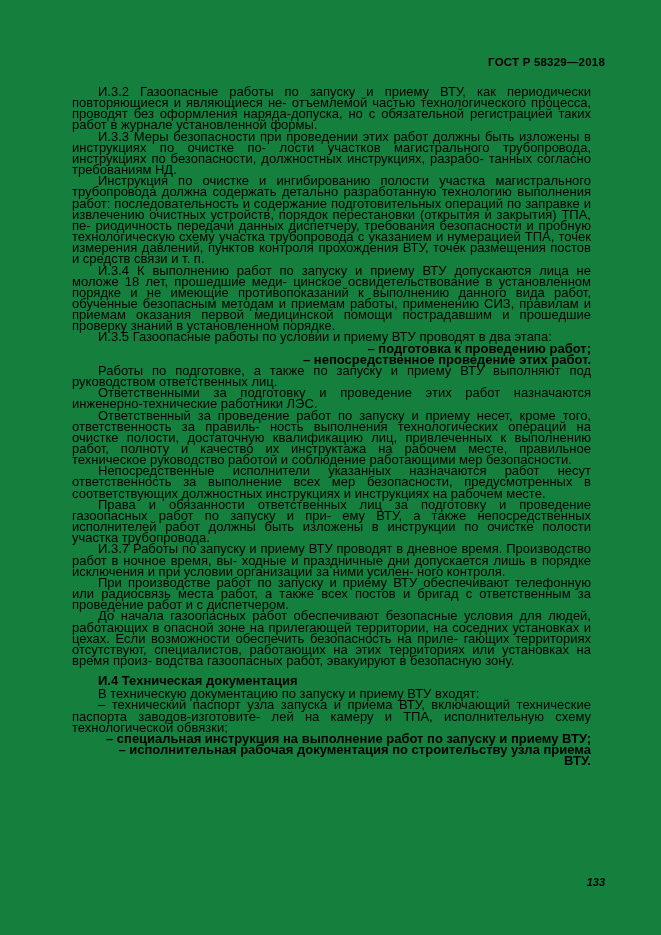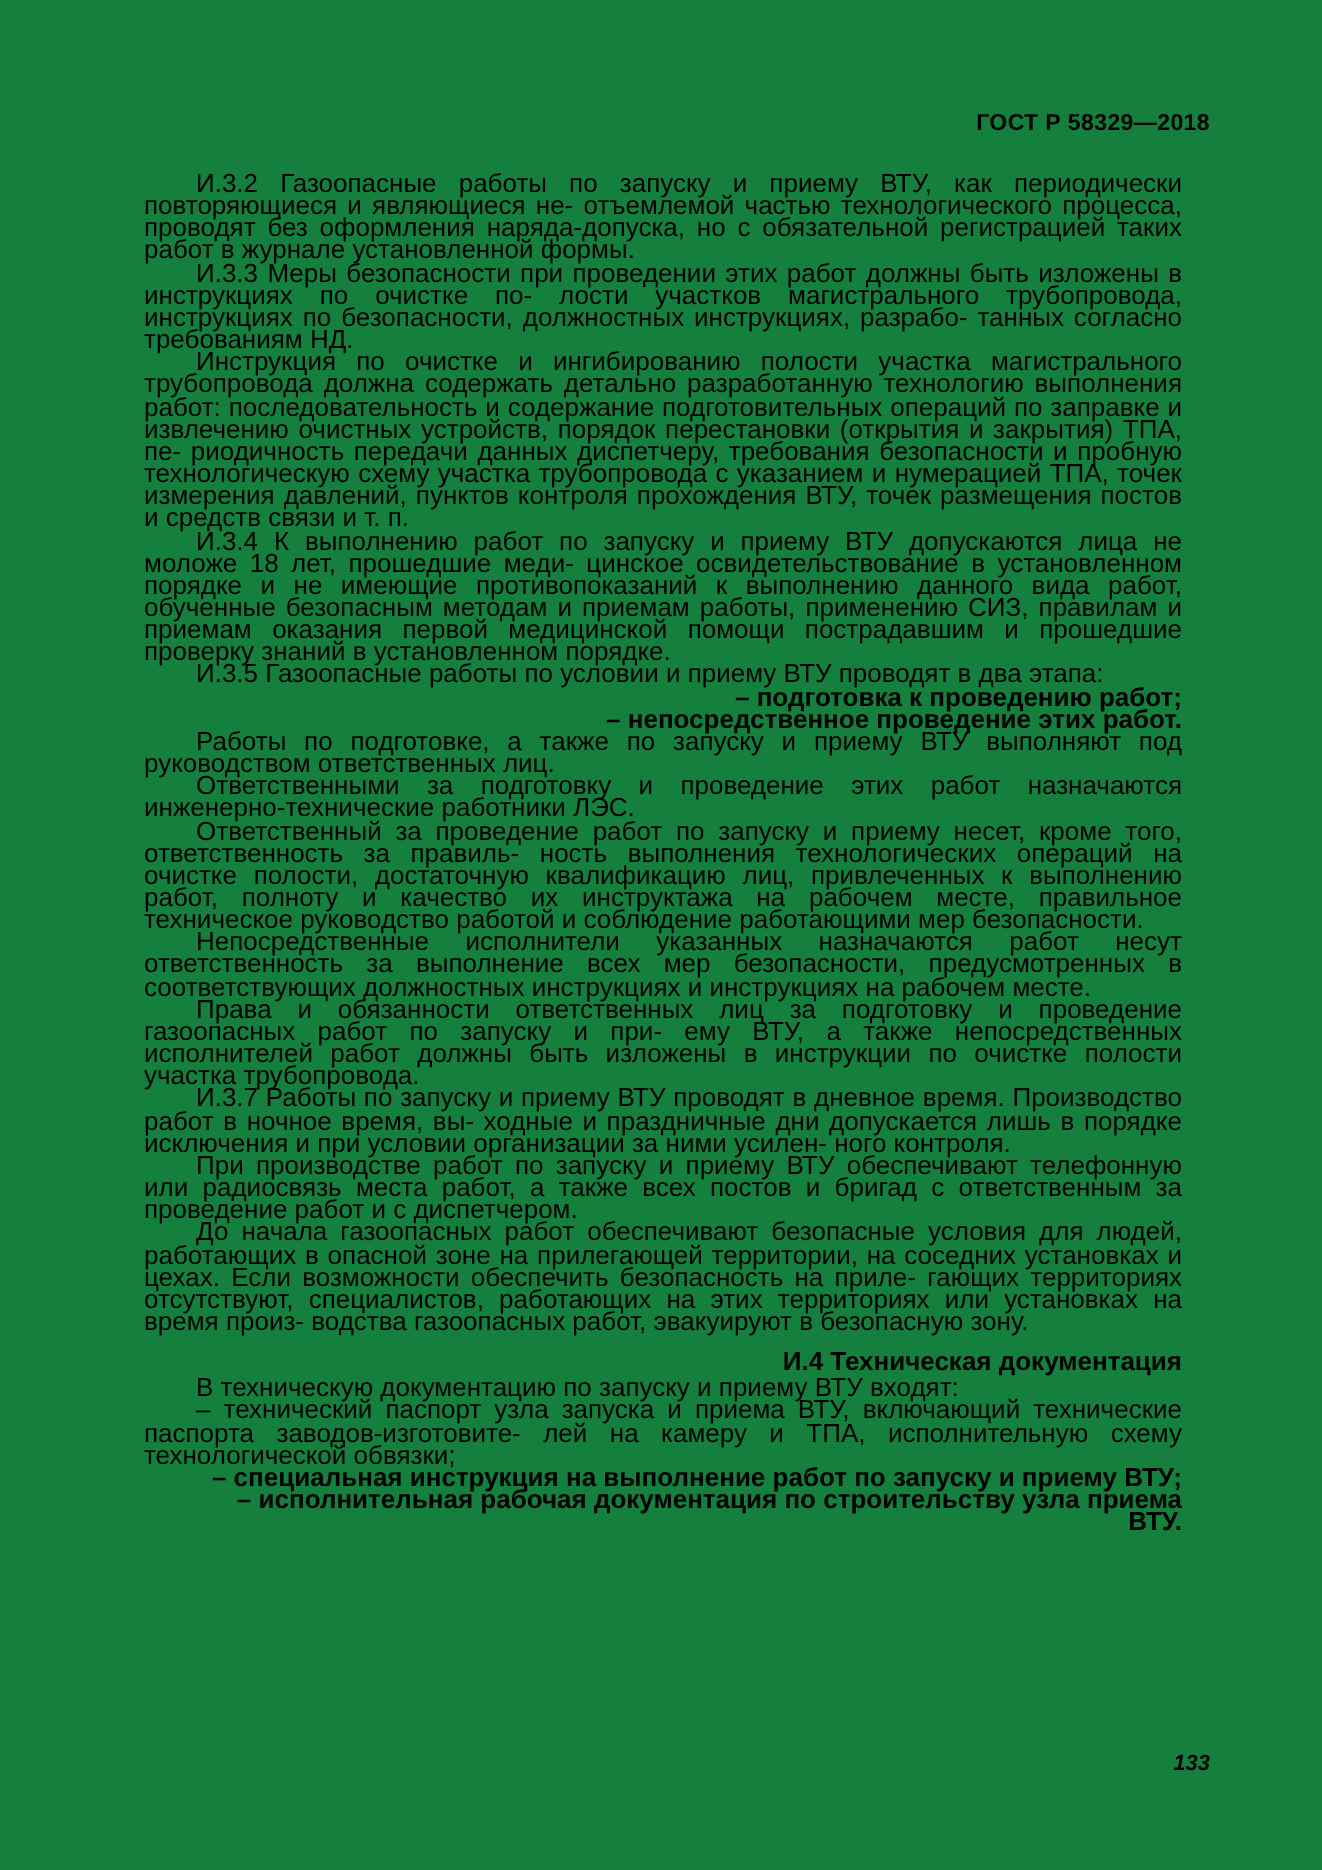--- a/index.html
+++ b/index.html
@@ -46,21 +46,21 @@
   p.dash {
     text-indent: 26px;
     text-align: right;
     font-weight: bold;
   }
   p.sect {
     text-indent: 26px;
     font-weight: 700;
     margin-top: 9px;
     margin-bottom: 2px;
-    text-align: right;
+    text-align: left;
   }
   .pagenum {
     position: absolute;
     right: 56px;
     top: 876px;
     font-size: 11px;
     font-weight: 700;
     font-family: "Liberation Sans", sans-serif;
     font-style: italic;
   }

